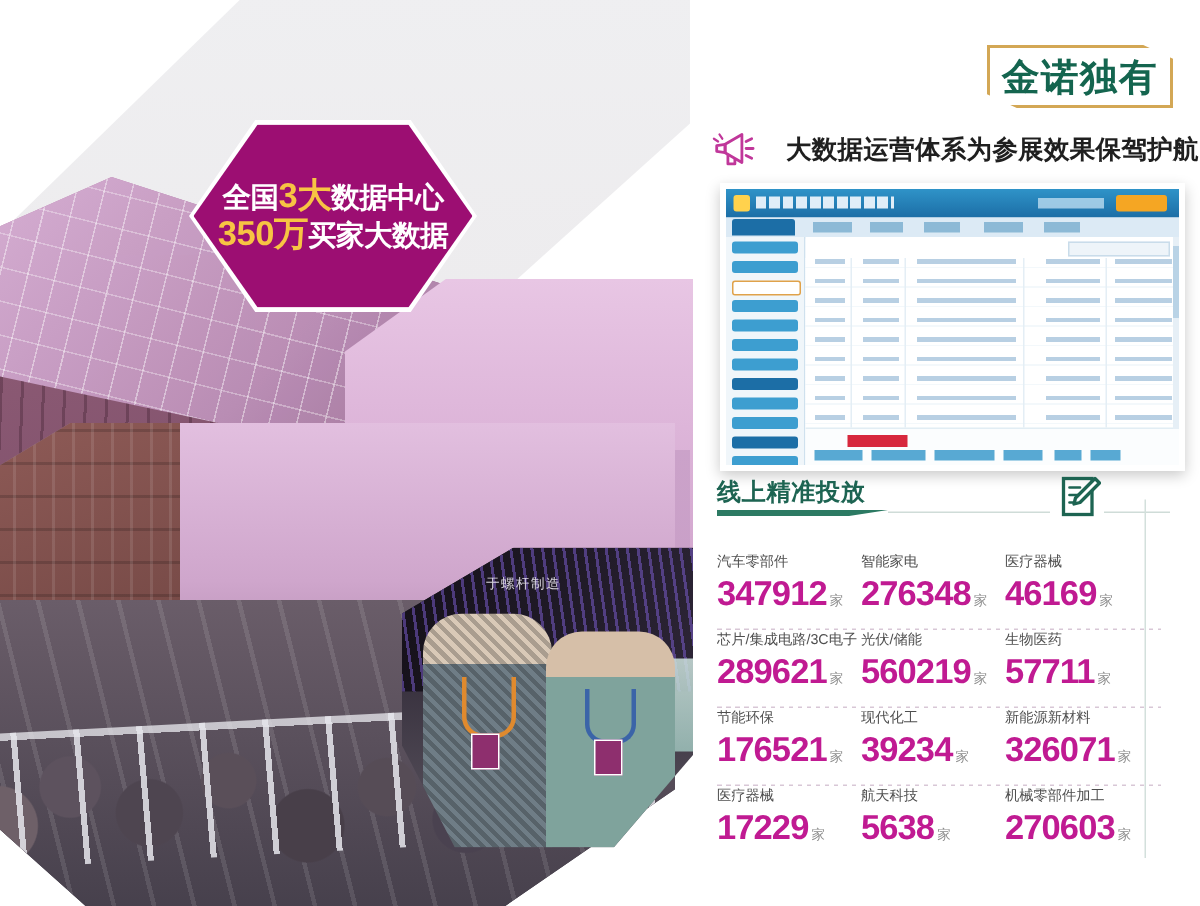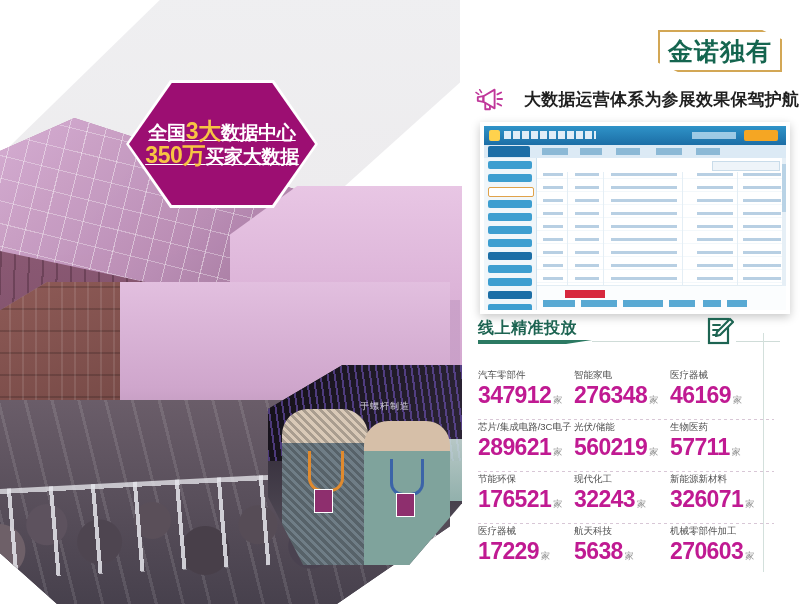--- a/index.html
+++ b/index.html
@@ -127,21 +127,21 @@
     overflow:hidden;
     box-shadow:0 0 0 0 #fff;
   }
   .men-screen{
     position:absolute;left:0;top:0;width:200px;height:96px;
     background:
       repeating-linear-gradient(82deg, rgba(120,90,200,.55) 0 2px, transparent 2px 7px),
       linear-gradient(110deg,#141018,#221c2a 60%,#2e2638);
   }
   .men-screen-txt{
-    position:absolute;left:56px;top:35px;color:#e9e6ee;font-size:9px;letter-spacing:1px;opacity:.9;padding-left:36px;
+    position:absolute;left:56px;top:18px;color:#e9e6ee;font-size:9px;letter-spacing:1px;opacity:.9;
   }
   .men-screen2{
     position:absolute;left:90px;top:74px;width:110px;height:62px;
     background:linear-gradient(180deg,#cfe4df,#9fc4bd);opacity:.85;
   }
   .man-a{
     position:absolute;left:14px;top:44px;width:86px;height:160px;
     background:
       repeating-linear-gradient(45deg, rgba(0,0,0,.22) 0 3px, transparent 3px 6px),
       linear-gradient(180deg,#d9c9b7 0 34px,#6f7d86 34px 100%);
@@ -168,21 +168,20 @@
   }
   .hex-fill{
     position:absolute;left:3px;top:3px;right:3px;bottom:3px;
     background:#9c0e72;
     clip-path:polygon(23% 0%, 77% 0%, 100% 50%, 77% 100%, 23% 100%, 0% 50%);
     display:flex;flex-direction:column;align-items:center;justify-content:center;
   }
   .hex-l1,.hex-l2{
     font-weight:bold;color:#ffffff;font-size:19px;line-height:22px;white-space:nowrap;
     letter-spacing:-.3px;
-    text-decoration:underline;
   }
   .hex-l1 .hl,.hex-l2 .hl{color:#f7c443;font-size:23px;}
   .hex-sub{margin-top:5px;text-align:center;}
   .hex-sub div{color:#f2d8ea;font-size:7.6px;line-height:10.4px;white-space:nowrap;}
 
   
   .right{position:absolute;left:462px;top:0;width:338px;height:604px;}
 
   
   .badge-title{
@@ -439,21 +438,21 @@
         </div>
       </div>
 
       <div class="grid-row sepline">
         <div class="cell c0">
           <div class="cell-label">节能环保</div>
           <div class="cell-num"><span class="n">176521</span><span class="u">家</span></div>
         </div>
         <div class="cell c1">
           <div class="cell-label">现代化工</div>
-          <div class="cell-num"><span class="n">32243</span><span class="u">家</span></div>
+          <div class="cell-num"><span class="n">39234</span><span class="u">家</span></div>
         </div>
         <div class="cell c2">
           <div class="cell-label">新能源新材料</div>
           <div class="cell-num"><span class="n">326071</span><span class="u">家</span></div>
         </div>
       </div>
 
       <div class="grid-row">
         <div class="cell c0">
           <div class="cell-label">医疗器械</div>

